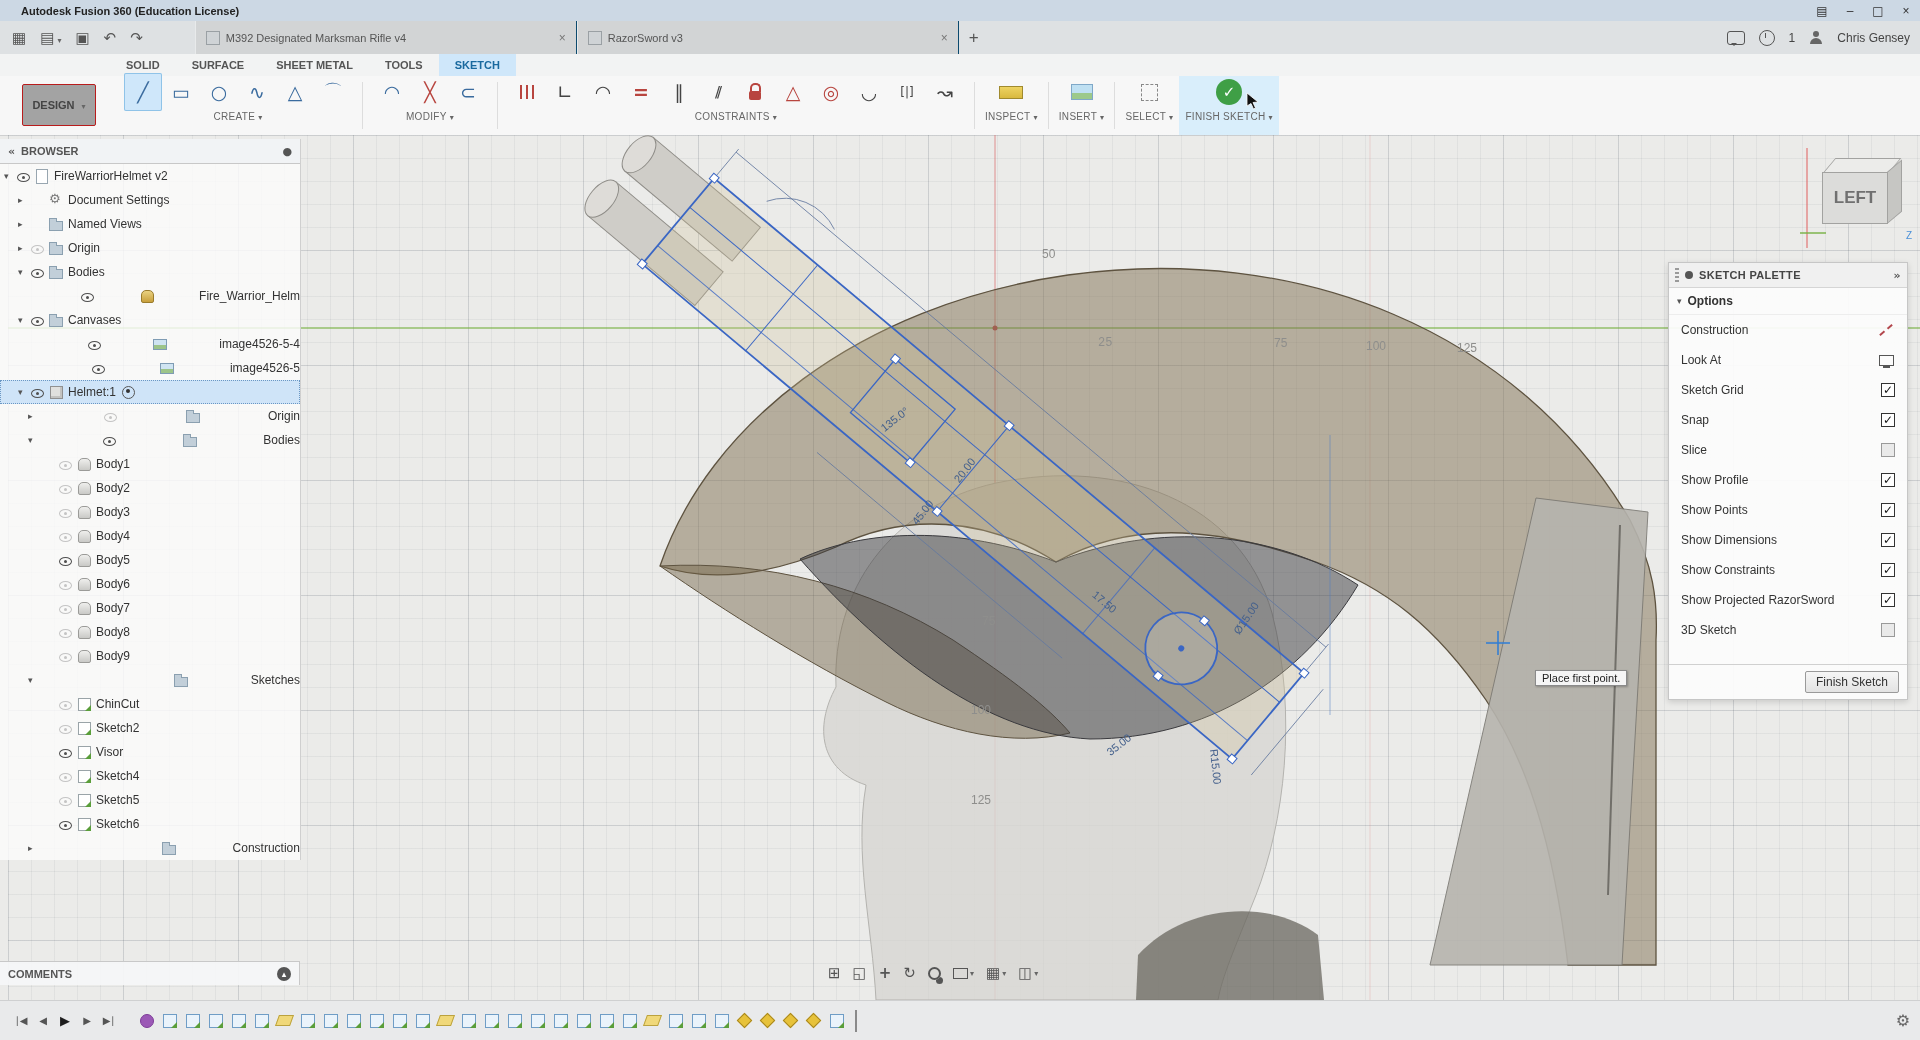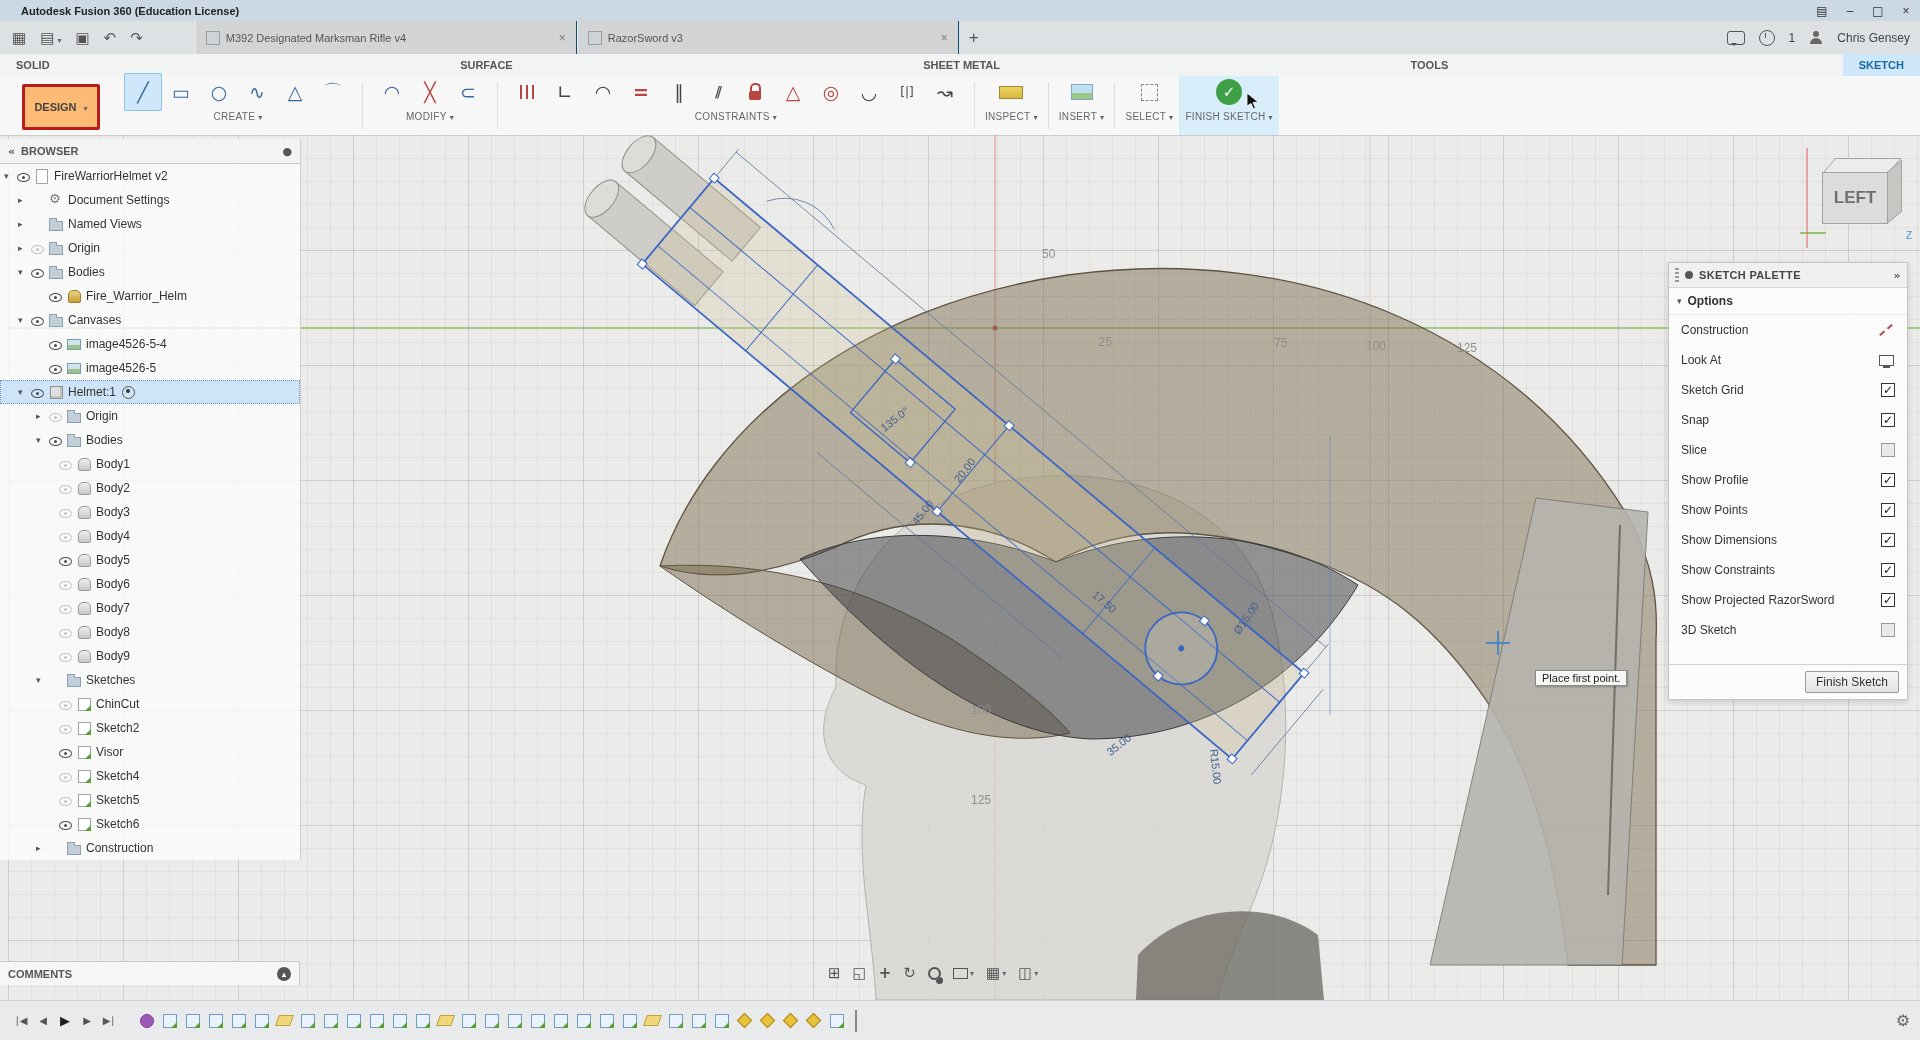--- a/index.html
+++ b/index.html
@@ -29,25 +29,25 @@
   .tb-right{position:absolute;right:10px;top:21px;height:33px;display:flex;align-items:center;gap:14px;font-size:12px;color:#444;}
   .icon-comment{width:16px;height:12px;border:1.5px solid #555;border-radius:3px;position:relative;}
   .icon-comment::after{content:"";position:absolute;left:3px;bottom:-5px;border:3px solid transparent;border-top-color:#555;}
   .icon-clock{width:14px;height:14px;border:1.5px solid #555;border-radius:50%;position:relative;}
   .icon-clock::after{content:"";position:absolute;left:5px;top:2px;width:1.5px;height:5px;background:#555;}
   .icon-person{width:14px;height:14px;position:relative;}
   .icon-person::before{content:"";position:absolute;left:4px;top:0;width:6px;height:6px;border-radius:50%;background:#666;}
   .icon-person::after{content:"";position:absolute;left:1px;top:7px;width:12px;height:6px;border-radius:6px 6px 0 0;background:#666;}
 
   
-  .ribbontabs{position:absolute;left:0;top:54px;width:100%;height:22px;background:#f2f3f3;display:flex;align-items:stretch;box-sizing:border-box;justify-content:space-between;}
+  .ribbontabs{position:absolute;left:0;top:54px;width:100%;height:22px;background:#f2f3f3;display:flex;align-items:stretch;padding-left:110px;box-sizing:border-box;}
   .rtab{padding:0 16px;display:flex;align-items:center;font-size:11px;font-weight:bold;color:#555;}
   .rtab[data-active="true"]{background:#cfe7fa;color:#19699e;}
   .ribbon{position:absolute;left:0;top:76px;width:100%;height:59px;background:#f7f7f7;border-bottom:1px solid #cfd0d1;}
-  .designbtn{position:absolute;left:22px;top:8px;width:72px;height:40px;background:#fdba74;border:3px solid #b91c1c;border-radius:2px;
+  .designbtn{position:absolute;left:22px;top:8px;width:72px;height:40px;background:#a3a3a3;border:1px solid #b91c1c;border-radius:2px;
     display:flex;align-items:center;justify-content:center;font-size:11px;font-weight:bold;color:#444;gap:4px;}
   .caret::after{content:"▾";font-size:8px;color:#666;margin-left:3px;}
   .toolrow{position:absolute;left:118px;top:0;height:59px;display:flex;align-items:stretch;}
   .tgroup{display:flex;flex-direction:column;align-items:center;padding:2px 6px 18px 6px;justify-content:center;}
   .tgroup.finish{background:#d9eefb;}
   .ticons{display:flex;align-items:center;height:42px;}
   .tool{width:38px;height:38px;display:flex;align-items:center;justify-content:center;font-size:19px;color:#3a6b9e;border-radius:2px;position:relative;}
   .tool[data-active="true"]{background:#cfe7fa;box-shadow:inset 0 0 0 1px #8fc3e8;}
   .tglabel{height:15px;display:flex;align-items:center;font-size:10px;color:#666;letter-spacing:.3px;}
   .vdiv{width:1px;background:#ddd;margin:6px 4px;}
@@ -103,21 +103,21 @@
   .vc-z{position:absolute;right:6px;top:82px;font-size:10px;color:#4a90d9;}
 
   
   .browser{position:absolute;left:0;top:139px;width:300px;background:rgba(251,251,251,0.82);border-right:1px solid #cfcfcf;}
   .bheader{height:24px;background:rgba(240,242,244,.95);border-bottom:1px solid #c8c8c8;display:flex;align-items:center;font-size:11px;font-weight:bold;color:#555;padding:0 8px;gap:6px;}
   .bheader .spacer{flex:1;}
   .bh-ic{font-size:11px;color:#555;}
   .trow{height:24px;display:flex;align-items:center;font-size:12px;color:#333;}
   .trow[data-depth="0"]{padding-left:4px;}
   .trow[data-depth="1"]{padding-left:18px;}
-  .trow[data-depth="2"]{padding-left:36px;}
+  .trow[data-depth="2"]{padding-left:28px;justify-content:space-between;}
   .trow[data-depth="3"]{padding-left:46px;}
   .trow[data-selected="true"]{background:#cfe4f8;outline:1px dotted #6a97c4;outline-offset:-1px;}
   .arrow{width:12px;font-size:9px;color:#555;flex:none;}
   .arrow[data-arrow="right"]::before{content:"▸";}
   .arrow[data-arrow="down"]::before{content:"▾";}
   .arrow[data-arrow="none"]{visibility:hidden;}
   .eye{display:inline-block;width:15px;height:15px;position:relative;margin-right:3px;flex:none;}
   .eye::before{content:"";position:absolute;left:1px;top:4px;width:11px;height:7px;border:1.3px solid currentColor;border-radius:50%;}
   .eye::after{content:"";position:absolute;left:6px;top:7px;width:3px;height:3px;background:currentColor;border-radius:50%;}
   .eye[data-eye="on"]{color:#4f4f4f;}

